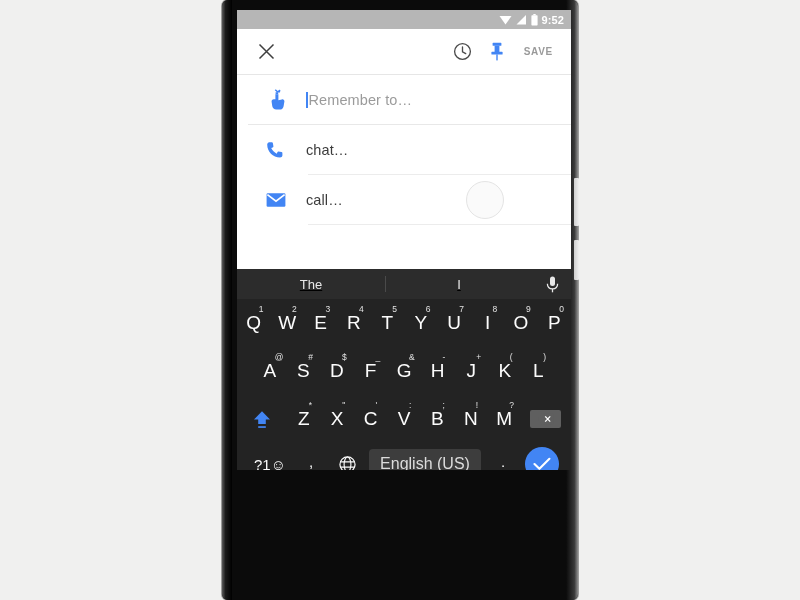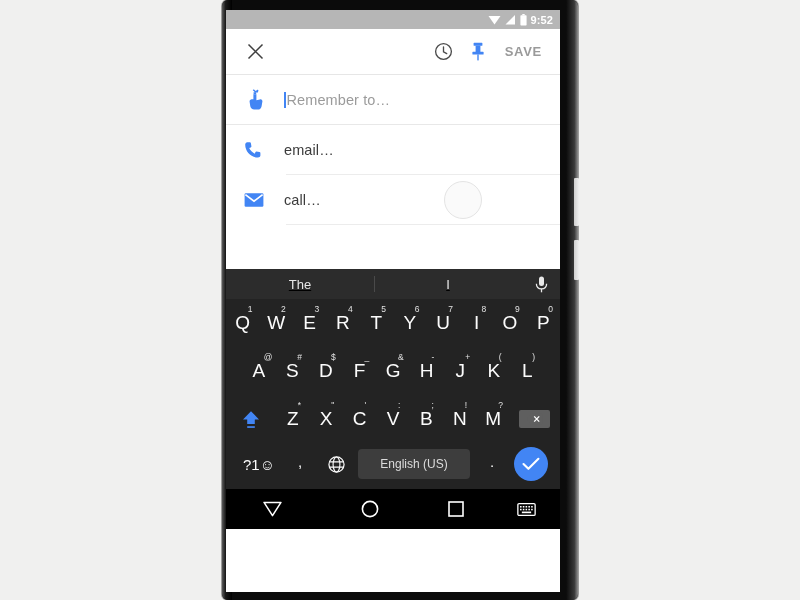--- a/index.html
+++ b/index.html
@@ -33,22 +33,22 @@
     position:absolute; right:-1px; width:5px;
     background:linear-gradient(to right,#cfcfcf,#efefef);
     border-radius:1px;
   }
   #volume-button{ top:178px; height:48px; }
   #power-button{ top:240px; height:40px; }
 
   
   #screen{
     position:absolute;
-    left:226px; top:10px;
-    width:334px; height:582px;
+    left:237px; top:10px;
+    width:334px; height:460px;
     background:#ffffff;
     overflow:hidden;
   }
 
   
   #status-bar{
     height:19px; background:#b6b6b6;
     display:flex; align-items:center; justify-content:flex-end;
     padding-right:7px; gap:4px;
   }
@@ -59,26 +59,26 @@
   #toolbar{
     height:46px; background:#fff;
     display:flex; align-items:center;
     padding:0 12px 0 16px;
     border-bottom:1px solid #e6e6e6;
   }
   #close-button{ width:26px; height:26px; display:flex; align-items:center; justify-content:center; cursor:pointer;}
   #toolbar-spacer{ flex:1; }
   .toolbar-icon{ width:34px; height:34px; display:flex; align-items:center; justify-content:center; cursor:pointer;}
   #save-button{
-    color:#9a9a9a; font-size:13px; font-weight:bold; letter-spacing:.7px;
+    color:#9a9a9a; font-size:10px; font-weight:bold; letter-spacing:.7px;
     padding:4px 6px 4px 10px; cursor:pointer;
   }
 
   
-  #suggestion-list{ background:#fff; }
+  #suggestion-list{ background:#fff;margin-left:11px; }
   .list-row{
     height:50px; display:flex; align-items:center;
     padding-left:18px; position:relative; cursor:pointer;
   }
   .row-icon{ width:40px; display:flex; align-items:center; }
   .row-label{ font-size:14.5px; color:#3c3c3c; letter-spacing:.1px; }
   .row-label.placeholder{ color:#9b9b9b; }
   .row-divider{
     position:absolute; left:0; right:0; bottom:0; height:1px; background:#e8e8e8;
   }
@@ -133,21 +133,21 @@
   }
 
   #row4{ display:flex; height:46px; align-items:center; padding:0 10px 4px 10px; }
   .r4key{ display:flex; align-items:center; justify-content:center; color:#fcfcfc; cursor:pointer; }
   #symbols-key{ width:46px; font-size:15px; }
   #comma-key{ width:36px; font-size:15px; padding-bottom:6px; }
   #globe-key{ width:36px; }
   #space-key{
     flex:1; height:30px; background:#3d3d3d; border-radius:4px;
     display:flex; align-items:center; justify-content:center;
-    color:#dcdcdc; font-size:12px; cursor:pointer;
+    color:#dcdcdc; font-size:16px; cursor:pointer;
     margin:0 4px;
   }
   #period-key{ width:36px; font-size:15px; padding-bottom:6px; }
   #enter-key{
     width:34px; height:34px; border-radius:50%; background:#4285f4;
     display:flex; align-items:center; justify-content:center; cursor:pointer;
     margin-left:4px; margin-right:2px;
   }
 
   
@@ -233,21 +233,21 @@
       <div class="row-label placeholder"><span id="input-caret"></span><span>Remember to…</span></div>
       <div class="row-divider"></div>
     </div>
 
     <div class="list-row">
       <div class="row-icon">
         <svg width="18" height="18" viewBox="0 0 18 18">
           <path d="M3.2 1.2 C2.2 1.2 1.2 2.3 1.2 3.6 C1.2 10.8 6.9 16.6 14 16.6 C15.2 16.6 16.4 15.7 16.4 14.6 L16.4 12.1 C16.4 11.5 16 11.1 15.4 11 L12.6 10.5 C12.1 10.4 11.6 10.7 11.4 11.2 L10.7 12.7 C8.4 11.6 6.3 9.5 5.2 7.1 L6.7 6.4 C7.2 6.2 7.5 5.7 7.4 5.2 L6.9 2.3 C6.8 1.7 6.3 1.2 5.7 1.2 Z" fill="#4285f4"></path>
         </svg>
       </div>
-      <div class="row-label">email…</div>
+      <div class="row-label">chat…</div>
       <div class="row-divider inset"></div>
     </div>
 
     <div class="list-row">
       <div class="row-icon">
         <svg width="20" height="16" viewBox="0 0 20 16">
           <rect x="0.6" y="1.2" width="18.8" height="13.6" rx="1.2" fill="#4285f4"></rect>
           <path d="M1.4 2.6 L10 9.2 L18.6 2.6" fill="none" stroke="#ffffff" stroke-width="1.7"></path>
         </svg>
       </div>

